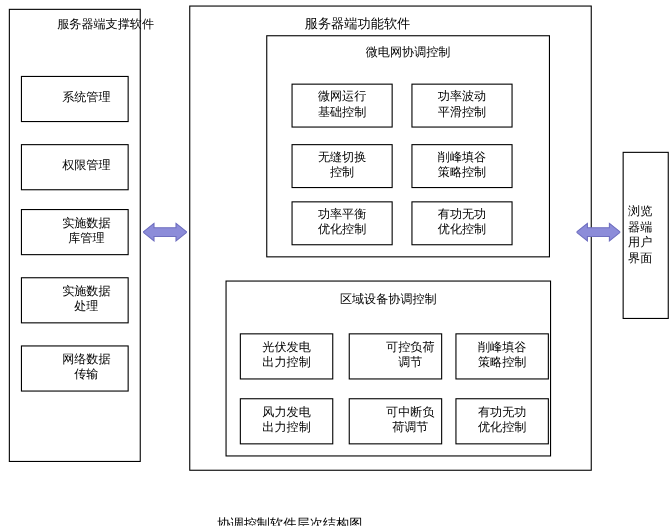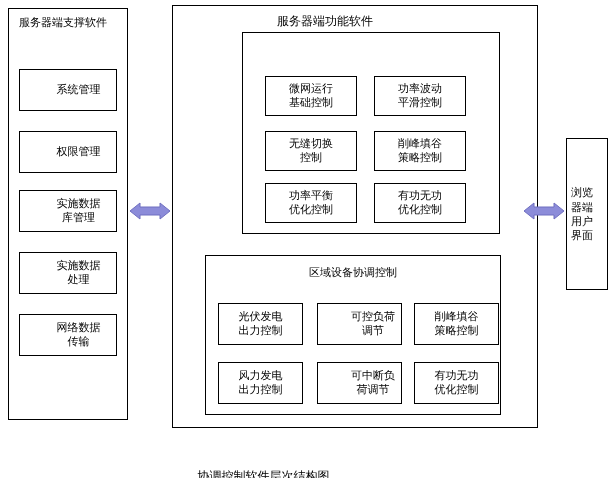--- a/index.html
+++ b/index.html
@@ -39,25 +39,26 @@
 
   
   #left-panel {
     left: 8px;
     top: 8px;
     width: 120px;
     height: 412px;
   }
   #left-panel-title {
     position: absolute;
-    left: 15px;
+    left: 0;
     top: 8px;
     width: 96px;
     height: 30px;
     font-size: 11px;
+    padding-left: 48px;
   }
   .left-item {
     left: 19px;
     width: 98px;
     height: 42px;
     padding-left: 21px;
   }
   #left-item-0 { top: 69px; }
   #left-item-1 { top: 131px; }
   #left-item-2 { top: 190px; }
@@ -202,20 +203,21 @@
   <div class="arrow" id="arrow-left">
     <svg width="40" height="18" viewBox="0 0 40 18" xmlns="http://www.w3.org/2000/svg">
       <polygon points="0,9 10,1 10,5 30,5 30,1 40,9 30,17 30,13 10,13 10,17" fill="#8c8cd9" stroke="#6f6fc0" stroke-width="1"></polygon>
     </svg>
   </div>
 
   <div class="box" id="center-panel"></div>
   <div class="label centered" id="center-title">服务器端功能软件</div>
 
   <div class="box" id="micro-group"></div>
+  <div class="label centered" id="micro-title">微电网协调控制</div>
 
   <div class="box label centered micro-cell micro-col-l micro-row-0">微网运行<br>基础控制</div>
   <div class="box label centered micro-cell micro-col-l micro-row-1">无缝切换<br>控制</div>
   <div class="box label centered micro-cell micro-col-r micro-row-0">功率波动<br>平滑控制</div>
   <div class="box label centered micro-cell micro-col-r micro-row-1">削峰填谷<br>策略控制</div>
   <div class="box label centered micro-cell micro-col-l micro-row-2">功率平衡<br>优化控制</div>
   <div class="box label centered micro-cell micro-col-r micro-row-2">有功无功<br>优化控制</div>
 
   <div class="box" id="area-group"></div>
   <div class="label centered" id="area-title">区域设备协调控制</div>

